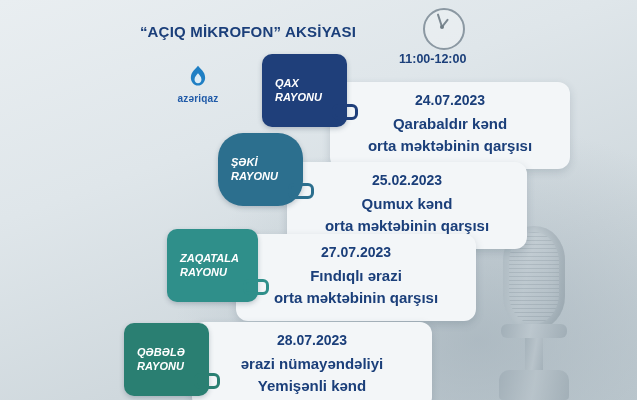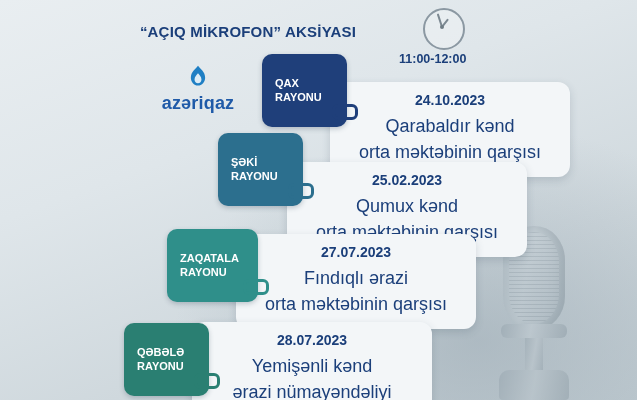--- a/index.html
+++ b/index.html
@@ -153,51 +153,52 @@
     text-align: center;
   }
   .brand .flame {
     width: 26px;
     height: 26px;
     margin: 0 auto 3px auto;
     display: block;
   }
   .brand .name {
     color: #1f5aa8;
-    font-size: 18px;
+    font-size: 10px;
     font-weight: bold;
     letter-spacing: 0.2px;
   }
 
   
   .tag {
     position: absolute;
     color: #ffffff;
     font-weight: bold;
     font-size: 11px;
     line-height: 1.25;
     padding: 9px 12px 9px 13px;
     border-radius: 10px;
     box-shadow: 0 2px 5px rgba(40,60,80,0.25);
     z-index: 4;
     white-space: pre-line;
+    font-style: italic;
   }
   .tag::after {
     content: "";
     position: absolute;
     right: -11px;
     bottom: 7px;
     width: 20px;
     height: 10px;
     border: 3px solid currentColor;
     border-radius: 6px;
     background: transparent;
   }
   .tag-0 { left: 262px; top: 54px;  width: 60px; background: #1f3f7a; color: #1f3f7a; }
-  .tag-1 { left: 218px; top: 133px; width: 60px; background: #2c6f8e; color: #2c6f8e; }
+  .tag-1 { left: 218px; top: 133px; width: 60px; background: #2c6f8e; color: #2c6f8e; border-radius: 25px; }
   .tag-2 { left: 167px; top: 229px; width: 66px; background: #2f8f8a; color: #2f8f8a; }
   .tag-3 { left: 124px; top: 295px; width: 60px; background: #2a7f72; color: #2a7f72; margin-top: 28px; }
   .tag .tag-text { color: #ffffff; display: block; }
 
   
   .card {
     position: absolute;
     background: #f3f6f8;
     border-radius: 12px;
     box-shadow: 0 3px 8px rgba(50,70,90,0.18);
@@ -205,22 +206,22 @@
     text-align: center;
     padding: 10px 14px 12px 14px;
     z-index: 3;
   }
   .card .date {
     font-weight: bold;
     font-size: 14px;
     margin-bottom: 5px;
   }
   .card .line {
-    font-weight: normal;
-    font-size: 18px;
+    font-weight: bold;
+    font-size: 15px;
     line-height: 1.45;
   }
   .card-0 { left: 330px; top: 82px;  width: 212px; }
   .card-1 { left: 287px; top: 162px; width: 212px; }
   .card-2 { left: 236px; top: 234px; width: 212px; }
   .card-3 { left: 192px; top: 322px; width: 212px; }
 </style>
 </head>
 <body>
 
@@ -263,33 +264,33 @@
   <div class="tag tag-2">
     <span class="tag-text">ZAQATALA
 RAYONU</span>
   </div>
   <div class="tag tag-3">
     <span class="tag-text">QƏBƏLƏ
 RAYONU</span>
   </div>
 
   <div class="card card-0">
-    <div class="date">24.10.2023</div>
+    <div class="date">24.07.2023</div>
     <div class="line">Qarabaldır kənd</div>
     <div class="line">orta məktəbinin qarşısı</div>
   </div>
   <div class="card card-1">
     <div class="date">25.02.2023</div>
     <div class="line">Qumux kənd</div>
     <div class="line">orta məktəbinin qarşısı</div>
   </div>
   <div class="card card-2">
     <div class="date">27.07.2023</div>
     <div class="line">Fındıqlı ərazi</div>
     <div class="line">orta məktəbinin qarşısı</div>
   </div>
   <div class="card card-3">
     <div class="date">28.07.2023</div>
+    <div class="line">ərazi nümayəndəliyi</div>
     <div class="line">Yemişənli kənd</div>
-    <div class="line">ərazi nümayəndəliyi</div>
   </div>
 
 </div>
 
 </body></html>

